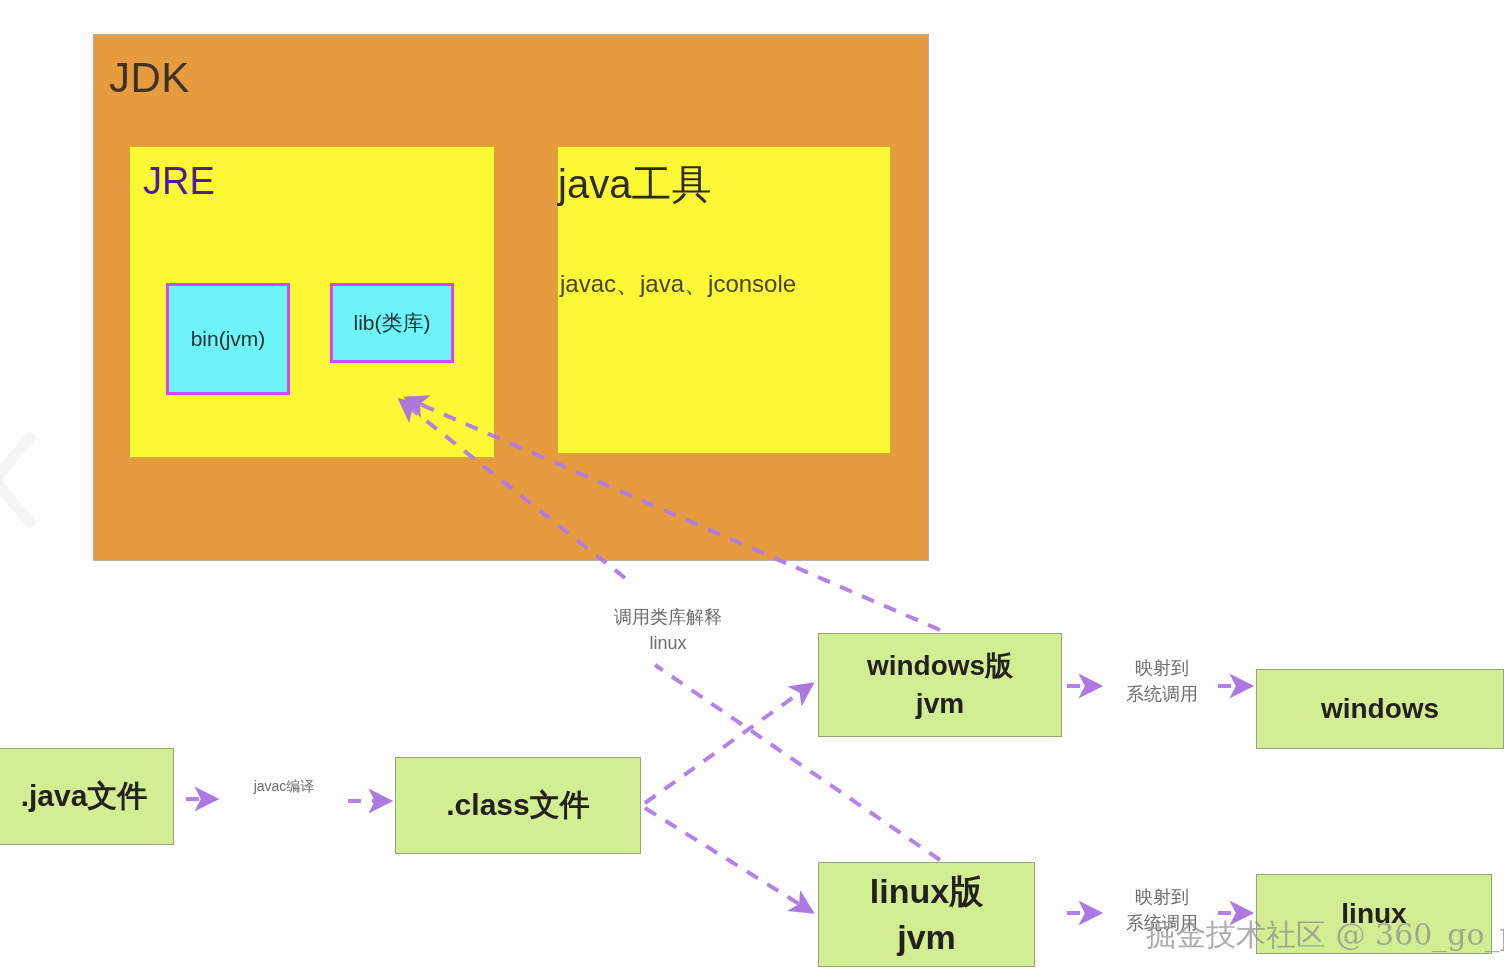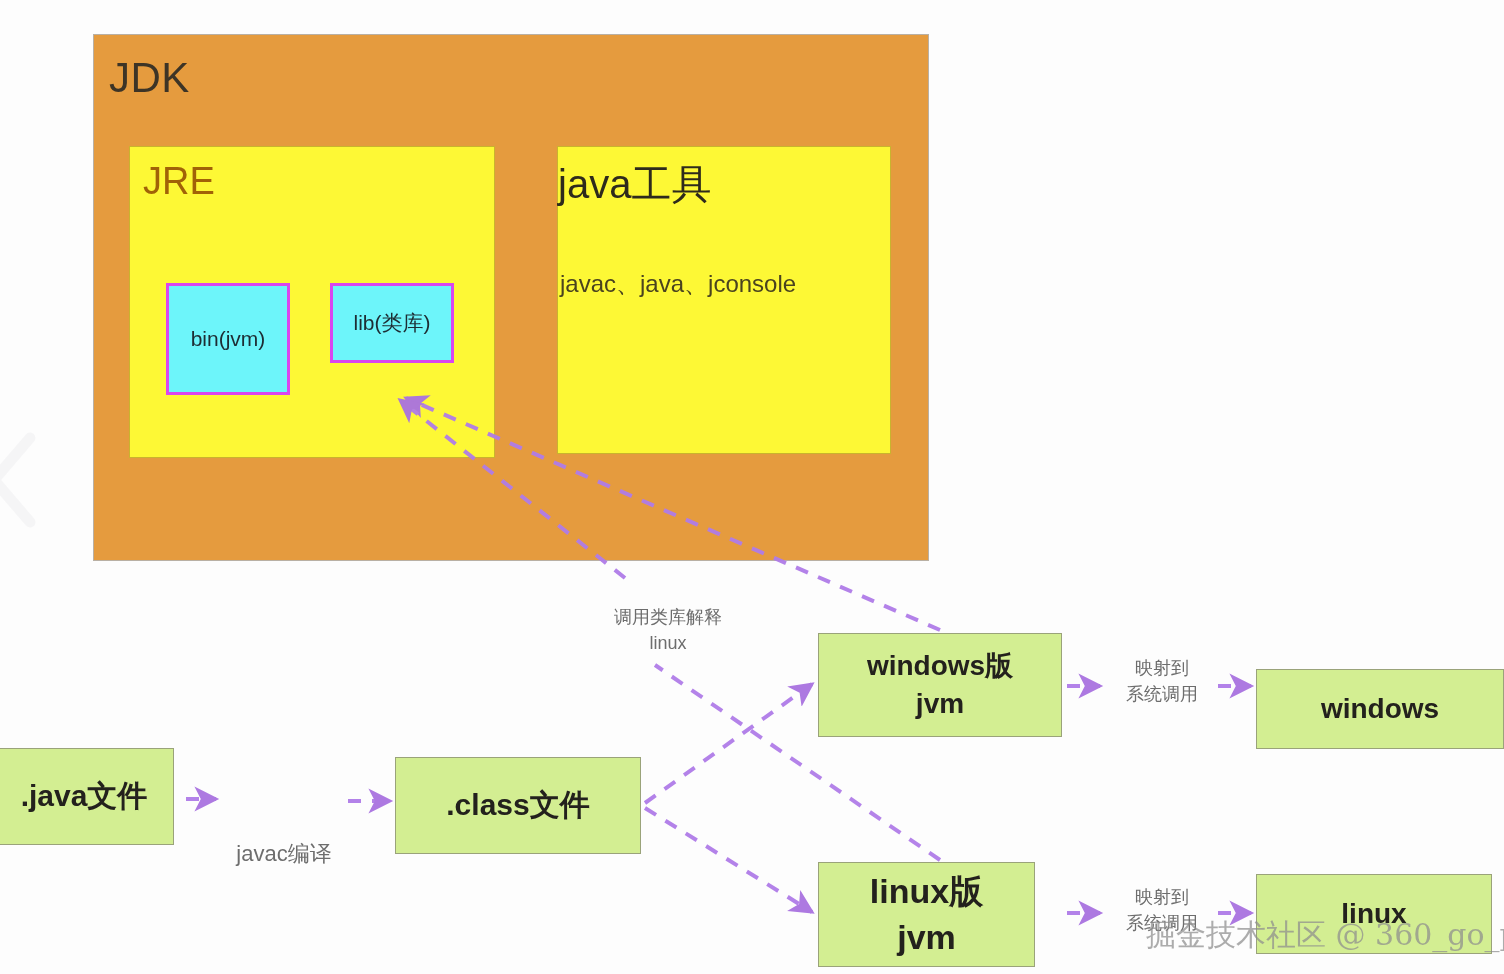--- a/index.html
+++ b/index.html
@@ -25,21 +25,21 @@
     font-size:42px;color:#3d3426;letter-spacing:.5px;
   }
 
   
   #jre-box{
     left:129px;top:146px;width:366px;height:312px;
     background:#fdf835;border:1px solid #c9b42d;
   }
   #jre-label{
     position:absolute;left:143px;top:160px;
-    font-size:38px;color:#a16207;
+    font-size:38px;color:#4c1d95;
   }
 
   
   #tools-box{
     left:557px;top:146px;width:334px;height:308px;
     background:#fdf835;border:1px solid #c9b42d;
   }
   #tools-title{
     position:absolute;left:558px;top:157px;
     font-size:40px;color:#2e2a1c;
@@ -69,21 +69,21 @@
   #winjvm-box{left:818px;top:633px;width:244px;height:104px;font-size:28px;line-height:1.35;}
   #linuxjvm-box{left:818px;top:862px;width:217px;height:105px;font-size:34px;line-height:1.35;}
   #windows-box{left:1256px;top:645px;width:248px;height:80px;font-size:28px;margin-top:24px;}
   #linux-box{left:1256px;top:874px;width:236px;height:80px;font-size:28px;}
 
   
   .edge-label{
     position:absolute;color:#6d6d6d;text-align:center;
     font-size:18px;line-height:1.45;white-space:pre-line;
   }
-  #lbl-javac{left:228px;top:838px;width:112px;font-size:22px;}
+  #lbl-javac{left:228px;top:776px;width:112px;font-size:14px;}
   #lbl-callclass{left:588px;top:604px;width:160px;font-size:18px;}
   #lbl-map-win{left:1110px;top:655px;width:104px;}
   #lbl-map-linux{left:1110px;top:884px;width:104px;}
 
   
   #watermark{
     position:absolute;left:1146px;top:915px;
     font-size:30px;color:#8e8e8e;opacity:.72;
     font-family:"DejaVu Serif","Liberation Serif",serif;
     white-space:nowrap;pointer-events:none;

